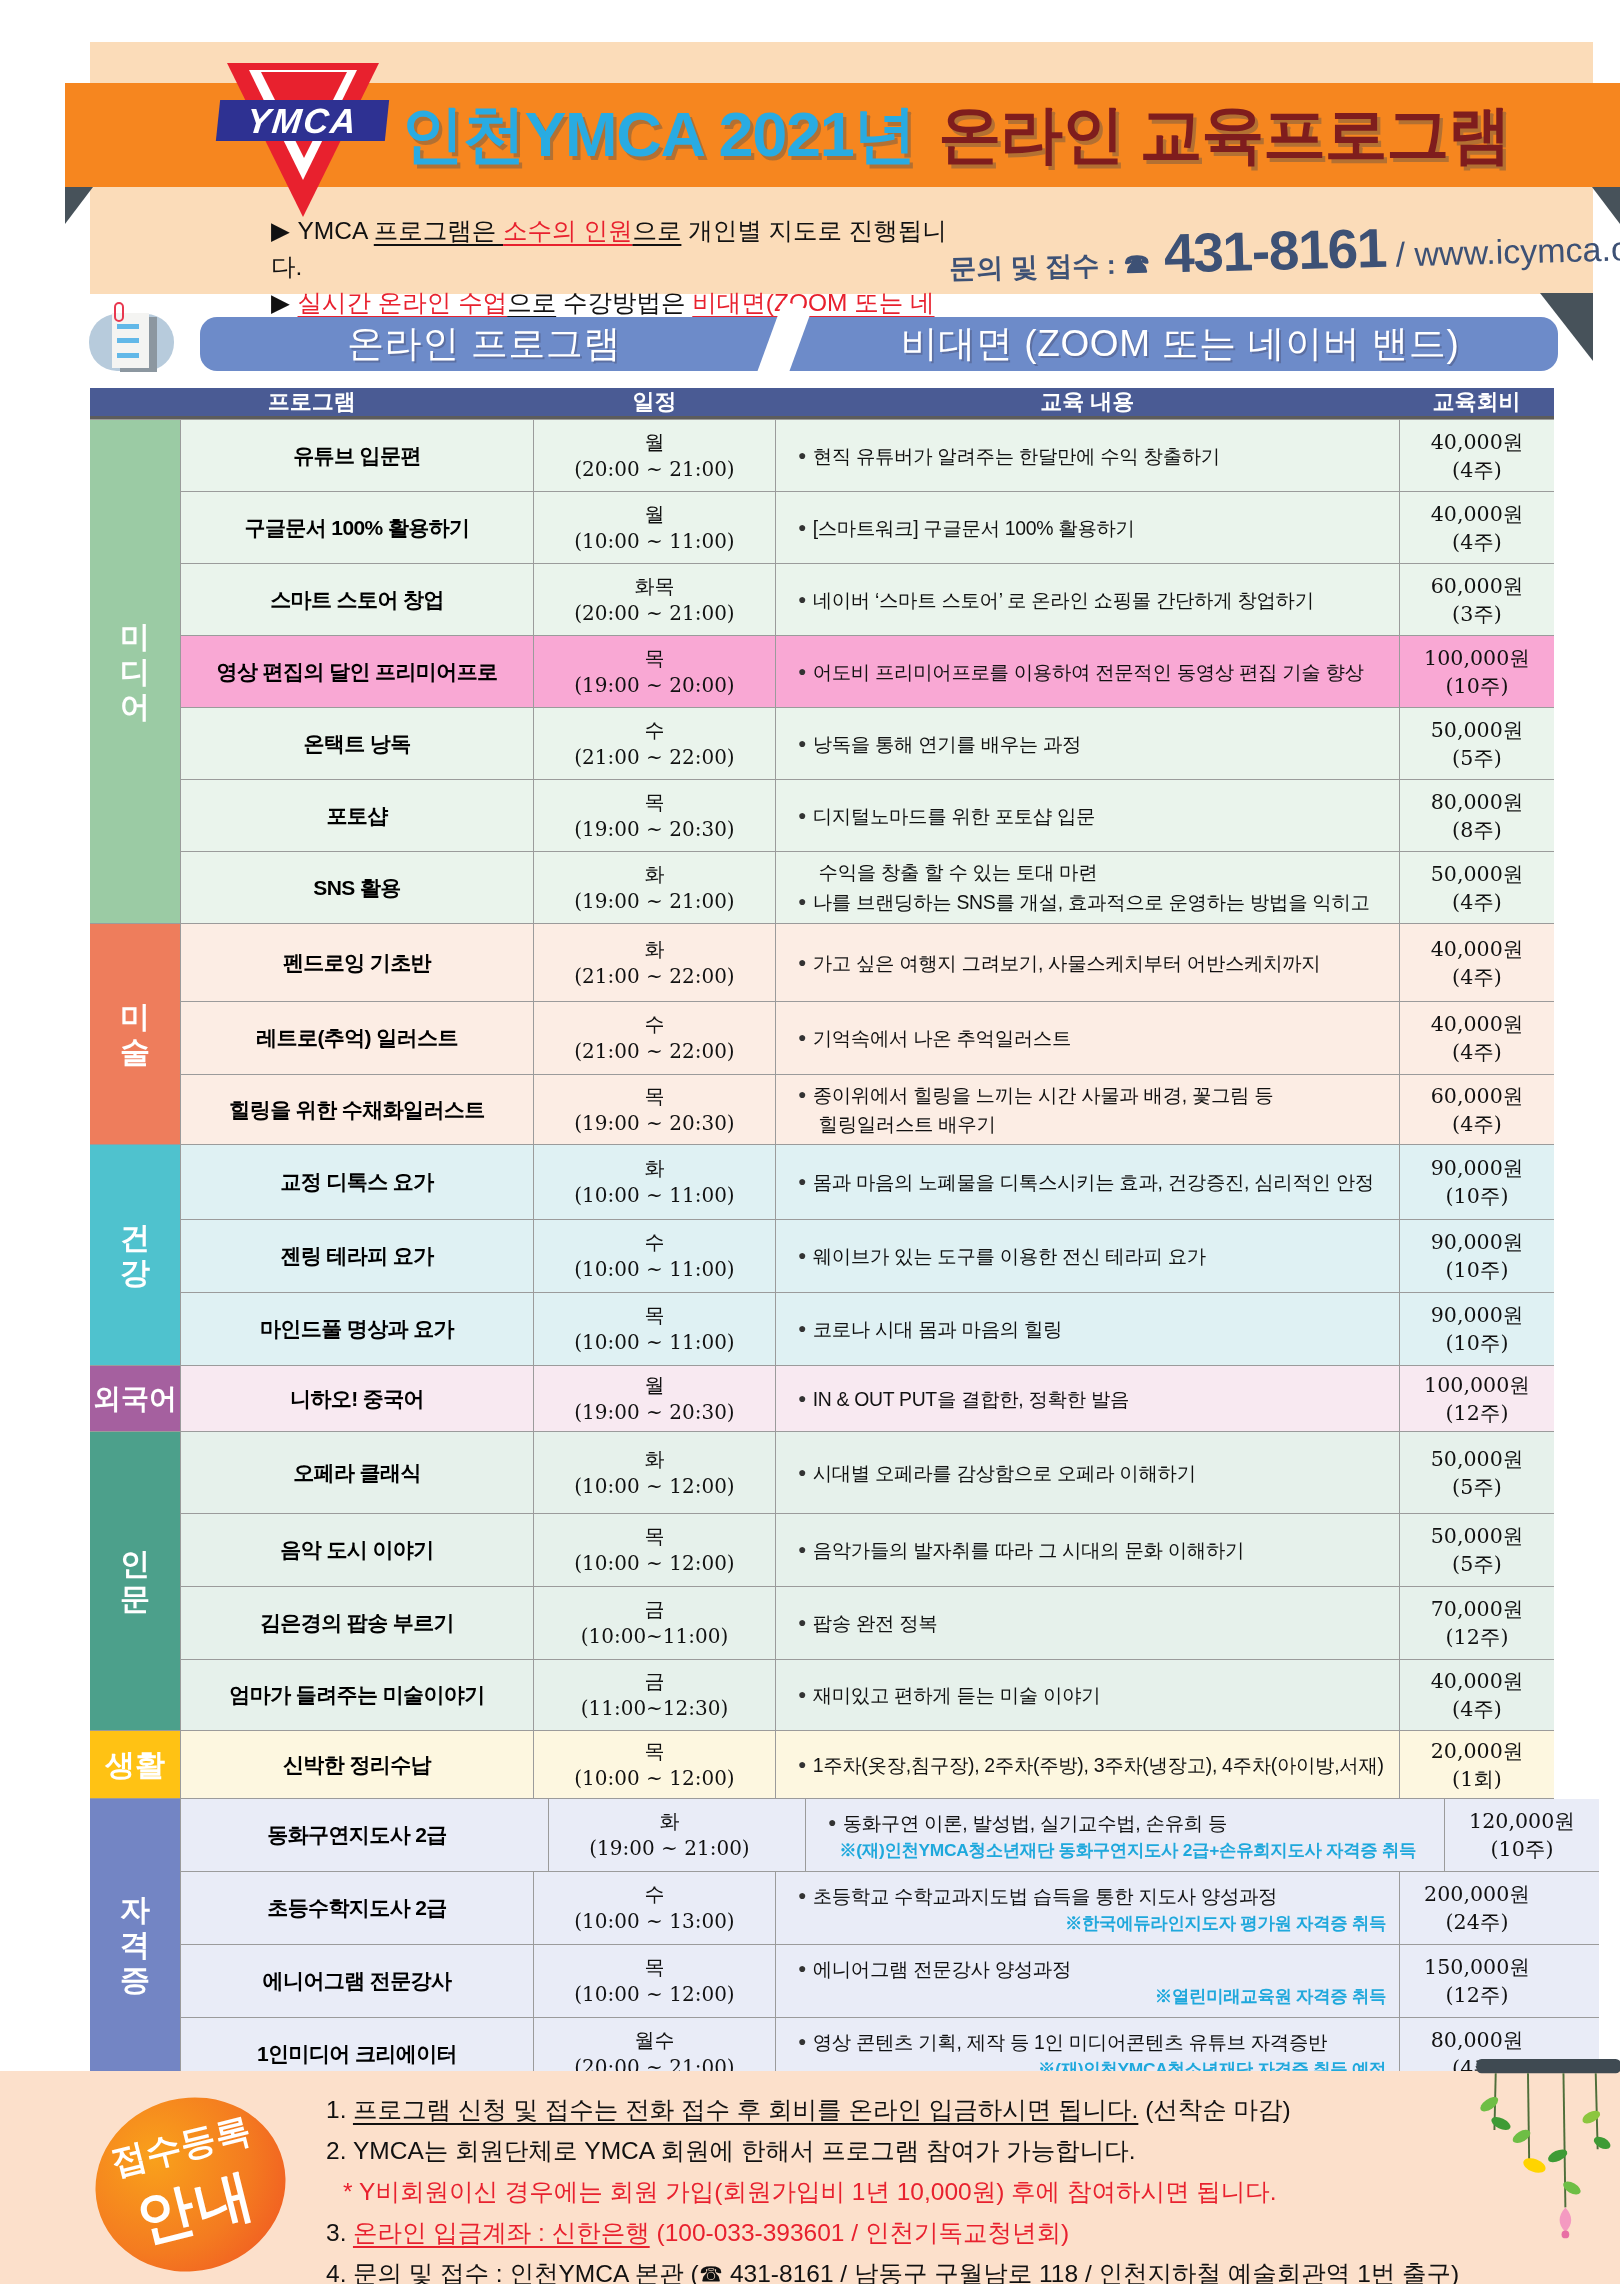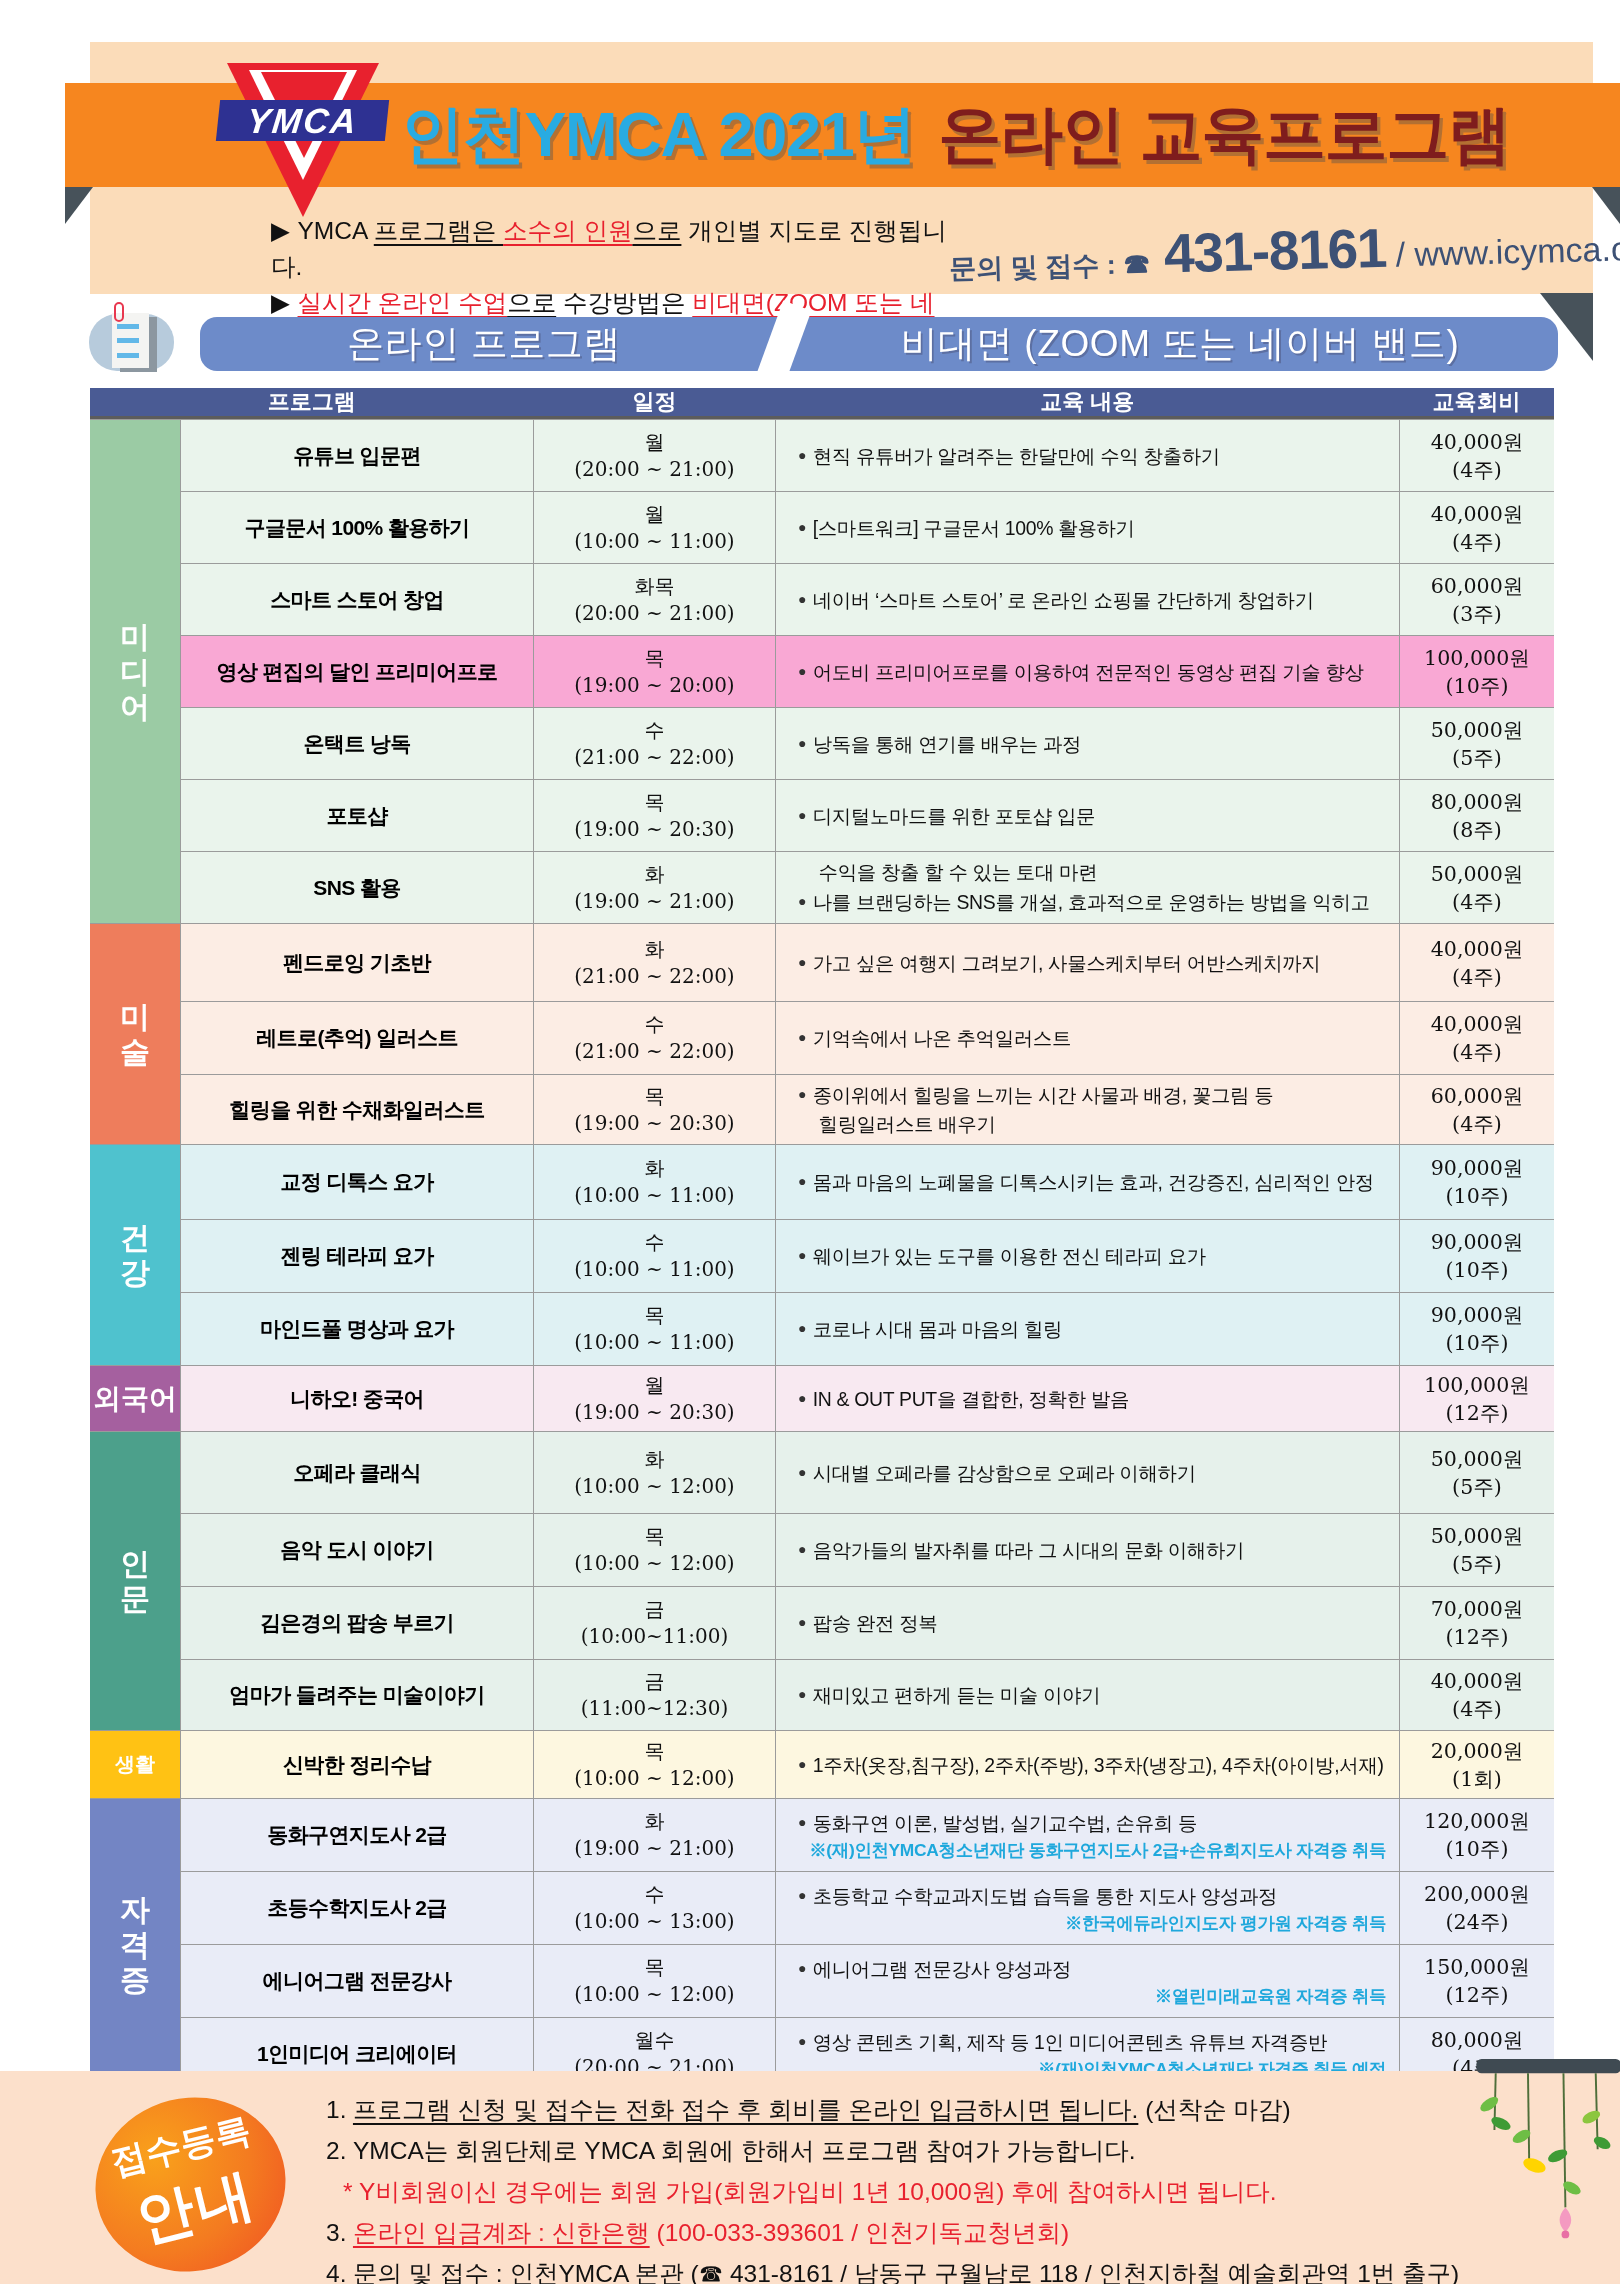--- a/index.html
+++ b/index.html
@@ -419,21 +419,21 @@
               <div><span class="b">●</span><span>재미있고 편하게 듣는 미술 이야기</span></div>
             </div>
             <div class="cell price">
               <div>40,000원</div>
               <div>(4주)</div>
             </div>
           </div>
         </div>
       </div>
       <div class="cat">
-        <div class="cat-side" style="background: rgb(255, 194, 20); font-size: 20px;">생활</div>
+        <div class="cat-side" style="background: rgb(255, 194, 20); font-size: 30px;">생활</div>
         <div class="cat-rows">
           <div class="row" style="height: 67px; background: rgb(253, 247, 224);">
             <div class="cell name">신박한 정리수납</div>
             <div class="cell sched">
               <div>목</div>
               <div>(10:00 ~ 12:00)</div>
             </div>
             <div class="cell desc">
               <div><span class="b">●</span><span>1주차(옷장,침구장),  2주차(주방), 3주차(냉장고), 4주차(아이방,서재)</span></div>
             </div>
@@ -442,21 +442,21 @@
               <div>(1회)</div>
             </div>
           </div>
         </div>
       </div>
       <div class="cat">
         <div class="cat-side" style="background: rgb(115, 133, 196);">자
 격
 증</div>
         <div class="cat-rows">
-          <div class="row" style="height: 72px; background: rgb(233, 236, 247);">
+          <div class="row" style="height: 72px; background: rgb(233, 236, 247); gap: 15px;">
             <div class="cell name">동화구연지도사 2급</div>
             <div class="cell sched">
               <div>화</div>
               <div>(19:00 ~ 21:00)</div>
             </div>
             <div class="cell desc">
               <div><span class="b">●</span><span>동화구연 이론, 발성법, 실기교수법, 손유희 등</span></div>
               <div class="note">※(재)인천YMCA청소년재단 동화구연지도사 2급+손유희지도사 자격증 취득</div>
             </div>
             <div class="cell price">

